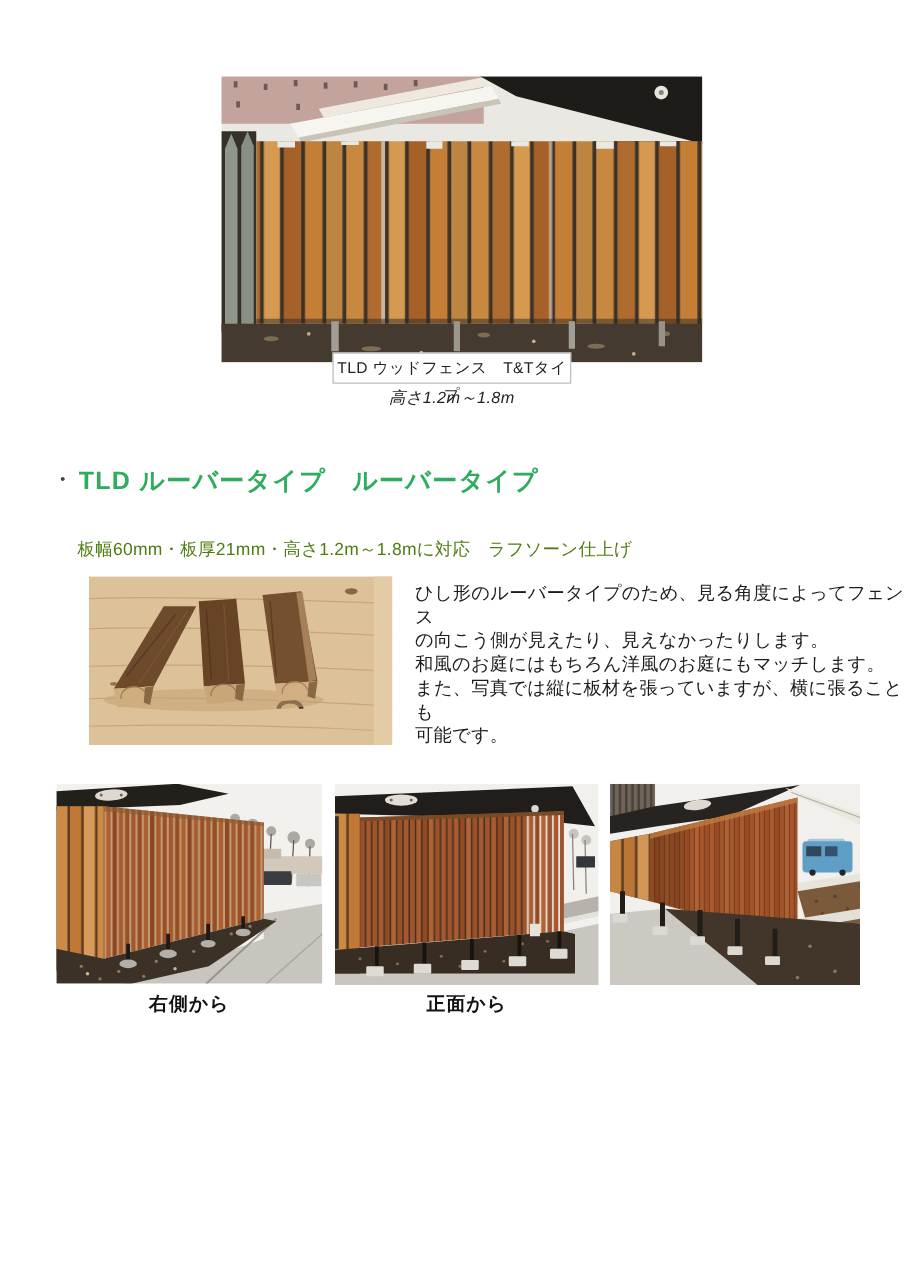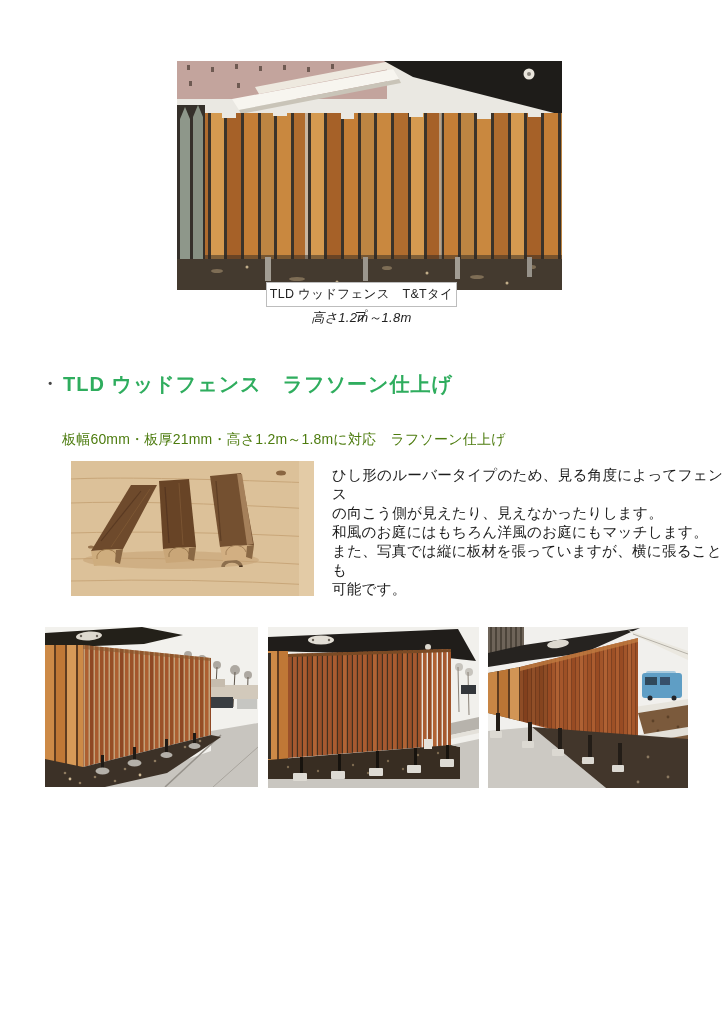--- a/index.html
+++ b/index.html
@@ -165,21 +165,21 @@
       </g>
     </svg>
   </div>
 
   <div class="tt-label-box">
     <span>TLD ウッドフェンス　T&amp;Tタイプ</span>
   </div>
   <div class="tt-height-note">高さ1.2m～1.8m</div>
 
   <div class="section-heading">
-    <span class="bullet">・</span><span class="title-text">TLD ウッドフェンス　ラフソーン仕上げ</span>
+    <span class="bullet">・</span><span class="title-text">TLD ルーバータイプ　ルーバータイプ</span>
   </div>
 
   <div class="spec-line">板幅60mm・板厚21mm・高さ1.2m～1.8mに対応　ラフソーン仕上げ</div>
 
   <div class="photo" style="left:71px;top:461px;width:243px;height:135px;">
     <svg viewBox="0 0 243 135" preserveAspectRatio="none">
       <rect width="243" height="135" fill="#dcc199"></rect>
       <g stroke="#c8a679" stroke-width="1" fill="none">
         <path d="M0,18 Q60,15 243,22"></path>
           <path d="M0,42 Q80,39 243,48"></path>
@@ -439,14 +439,16 @@
           <rect x="2" y="104" width="12" height="7" rx="1"></rect>
             <rect x="34" y="114" width="12" height="7" rx="1"></rect>
           <rect x="64" y="122" width="12" height="7" rx="1"></rect>
             <rect x="94" y="130" width="12" height="7" rx="1"></rect>
           <rect x="124" y="138" width="12" height="7" rx="1"></rect>
         </g>
       </g>
     </svg>
   </div>
 
+  <div class="gallery-caption" style="left:45px;width:213px;">右側から</div>
+  <div class="gallery-caption" style="left:268px;width:211px;">正面から</div>
 
 </div>
 
 </body></html>

